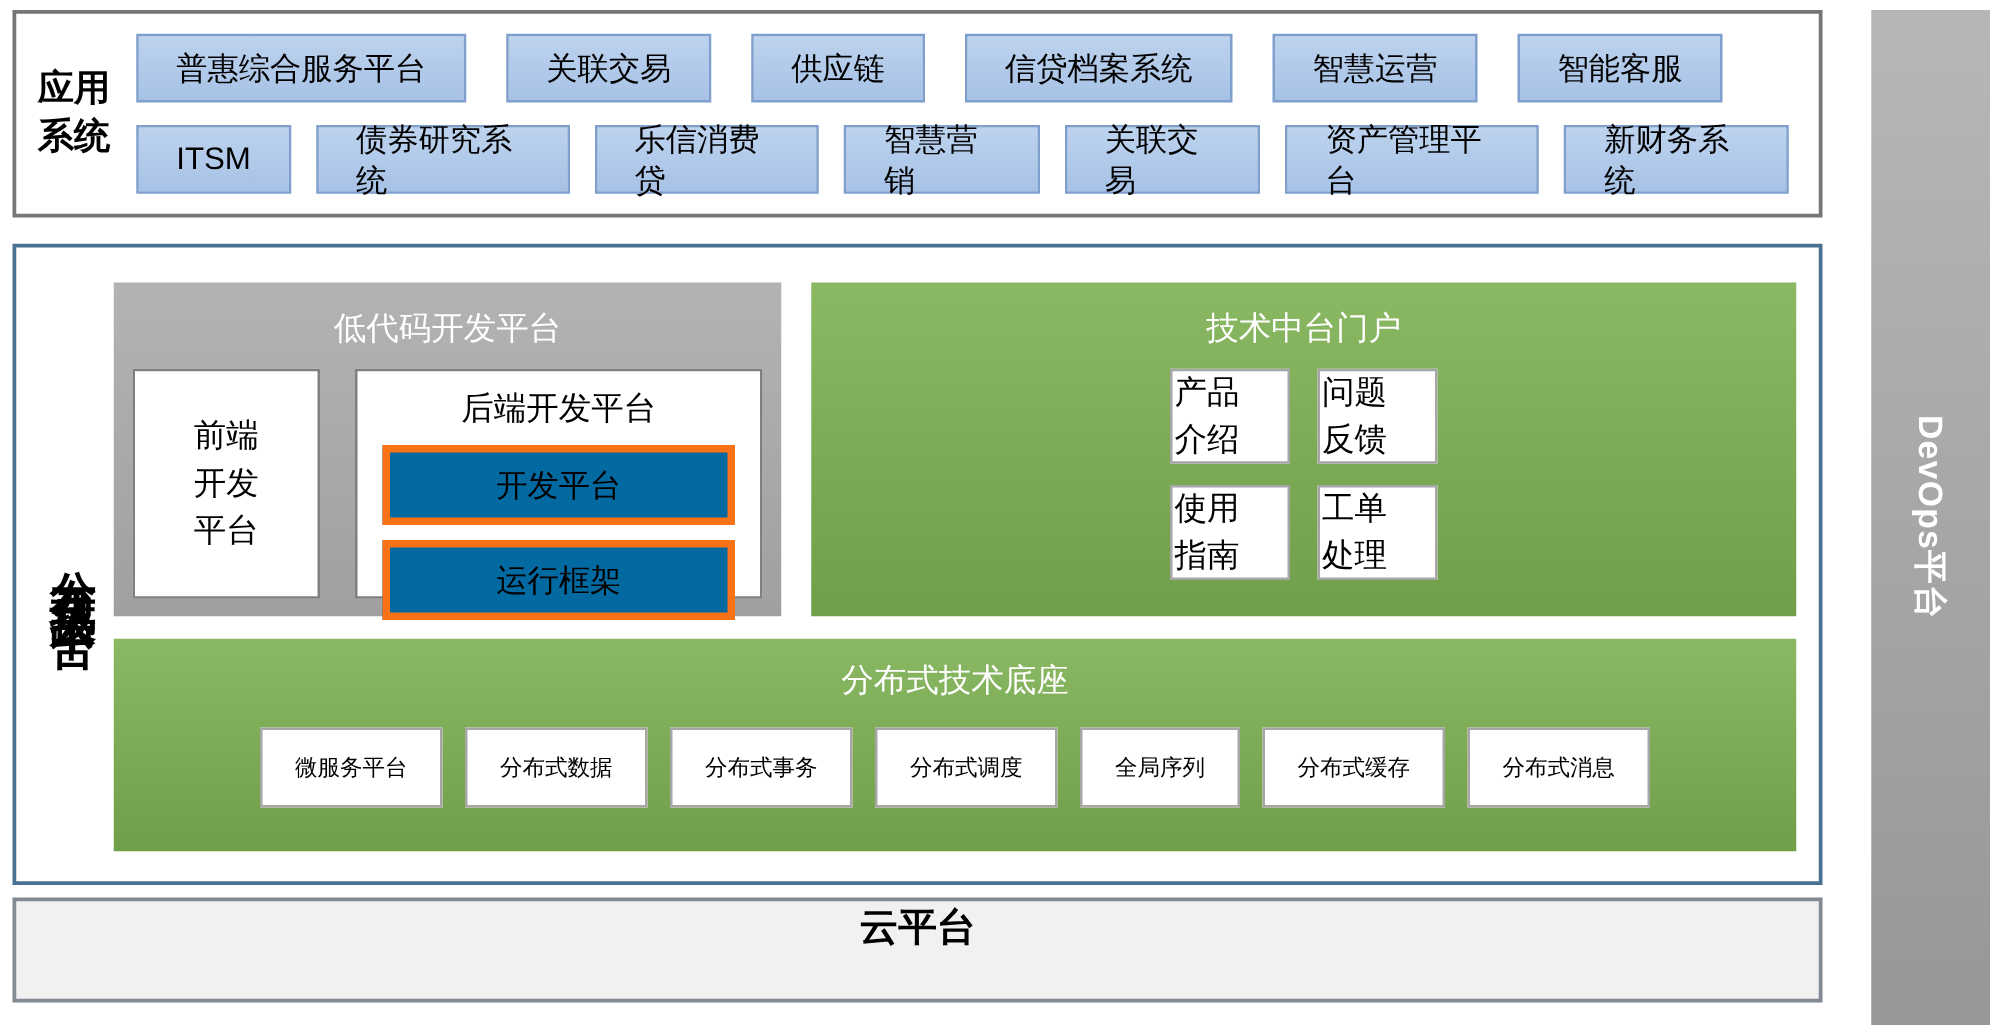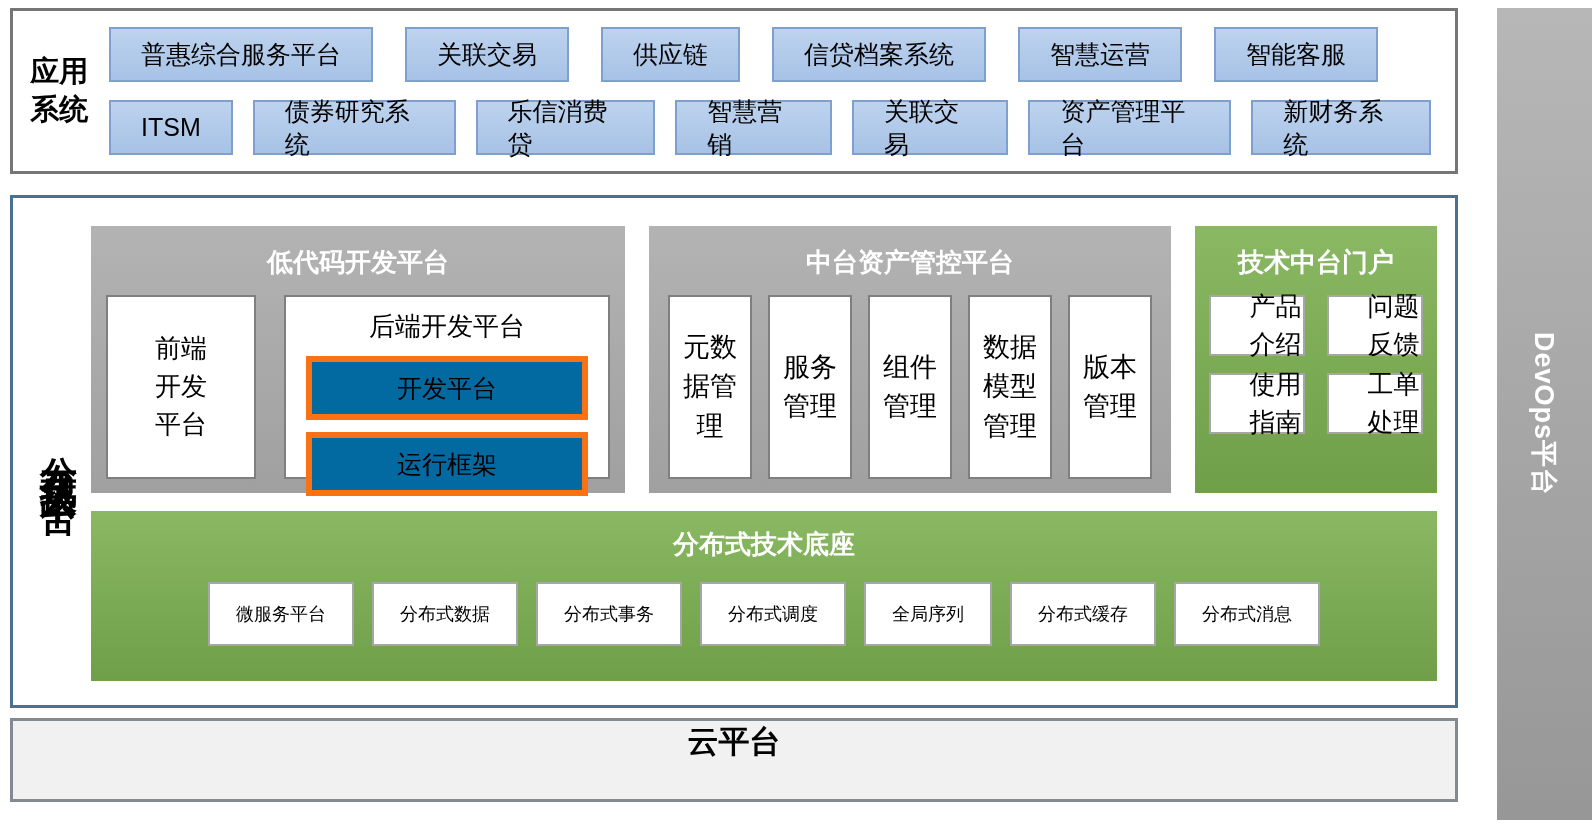--- a/index.html
+++ b/index.html
@@ -25,40 +25,40 @@
                 border:3px solid #4a7092;box-sizing:border-box;background:#fff;}
   .vertical-label{position:absolute;left:14px;top:0;height:100%;width:64px;
                   display:flex;align-items:center;justify-content:center;}
   .vertical-label span{writing-mode:vertical-lr;text-orientation:upright;
                        font-family:"DejaVu Serif",serif;font-weight:bold;
                        font-size:37px;letter-spacing:7px;}
   .middle-content{position:absolute;left:78px;top:28px;right:18px;bottom:26px;}
   .top-row{display:flex;gap:24px;height:267px;}
   .gray-panel{background:linear-gradient(180deg,#b3b3b3,#a0a0a0);box-sizing:border-box;}
   .green-grad{background:linear-gradient(180deg,#8ab863,#6f9f48);}
-  .panel-title{text-align:center;color:#fff;font-weight:bold;font-size:26px;padding-top:19px;}
+  .panel-title{text-align:center;color:#fff;font-weight:normal;font-size:26px;padding-top:19px;}
 
   .low-code{width:534px;}
   .low-code-body{display:flex;gap:28px;padding:15px 15px 0 15px;height:184px;box-sizing:content-box;}
   .white-box{background:#fff;border:2px solid #7f7f7f;box-sizing:border-box;}
   .frontend{width:150px;display:flex;align-items:center;justify-content:center;font-size:26px;}
   .wrap2{display:block;width:2.12em;word-break:break-all;text-align:center;line-height:1.45;}
   .backend{flex:1;padding:8px 20px;}
   .backend-title{text-align:center;font-size:26px;margin:4px 0 12px 0;}
   .mini-box{border:6px solid #f97316;height:52px;display:flex;align-items:center;
             justify-content:center;font-size:25px;margin-bottom:12px;background:#0369a1;}
 
   .asset{width:522px;}
   .asset-body{display:flex;justify-content:center;gap:16px;padding-top:15px;}
   .asset-item{width:84px;height:184px;display:flex;align-items:center;justify-content:center;font-size:27px;}
 
   .portal{flex:1;}
   .portal-grid{display:grid;grid-template-columns:96px 96px;gap:17px 22px;justify-content:center;padding-top:15px;}
-  .portal-item{height:61px;border:2px solid #a6a6a6;display:flex;align-items:center;
-               justify-content:flex-end;font-size:26px;background:#fff;box-sizing:border-box;}
+  .portal-item{height:76px;border:2px solid #a6a6a6;display:flex;align-items:center;
+               justify-content:flex-start;font-size:26px;background:#fff;box-sizing:border-box;}
 
   .base{margin-top:18px;height:170px;box-sizing:border-box;}
   .base .panel-title{padding-top:16px;}
   .base-row{display:flex;justify-content:center;gap:18px;padding-top:20px;}
   .base-item{height:64px;border:2px solid #a6a6a6;display:flex;align-items:center;
              justify-content:center;font-size:18px;padding:0 26px;background:#fff;box-sizing:border-box;}
 
   
   .cloud-panel{position:absolute;left:10px;top:718px;width:1448px;height:84px;
                background:#f1f1f2;border:3px solid #848a94;box-sizing:border-box;
@@ -116,40 +116,20 @@
               <span class="wrap2">前端开发平台</span>
             </div>
             <div class="white-box backend">
               <div class="backend-title">后端开发平台</div>
               <div class="mini-box">开发平台</div>
               <div class="mini-box">运行框架</div>
             </div>
           </div>
         </div>
 
-        <div class="gray-panel asset">
-          <div class="panel-title">中台资产管控平台</div>
-          <div class="asset-body">
-            <div class="white-box asset-item">
-              <span class="wrap2">元数据管理</span>
-            </div>
-            <div class="white-box asset-item">
-              <span class="wrap2">服务管理</span>
-            </div>
-            <div class="white-box asset-item">
-              <span class="wrap2">组件管理</span>
-            </div>
-            <div class="white-box asset-item">
-              <span class="wrap2">数据模型管理</span>
-            </div>
-            <div class="white-box asset-item">
-              <span class="wrap2">版本管理</span>
-            </div>
-          </div>
-        </div>
 
         <div class="green-grad portal">
           <div class="panel-title">技术中台门户</div>
           <div class="portal-grid">
             <div class="portal-item">
               <span class="wrap2">产品介绍</span>
             </div>
             <div class="portal-item">
               <span class="wrap2">问题反馈</span>
             </div>

